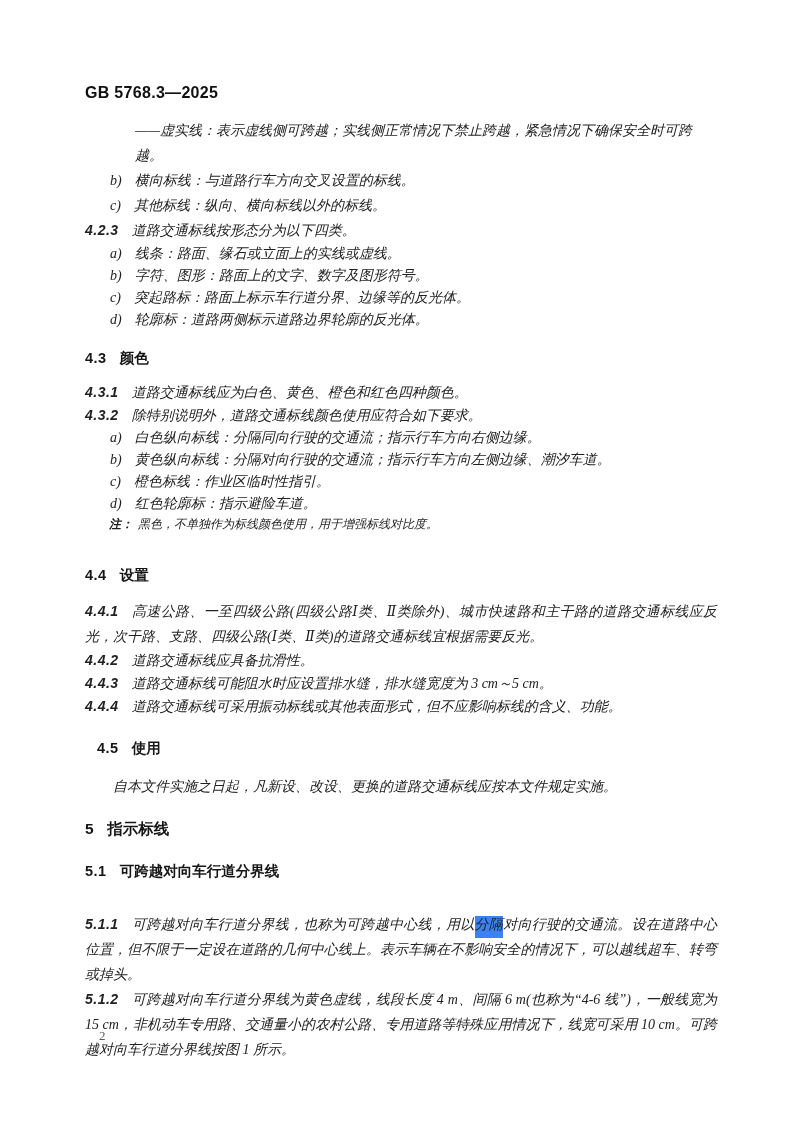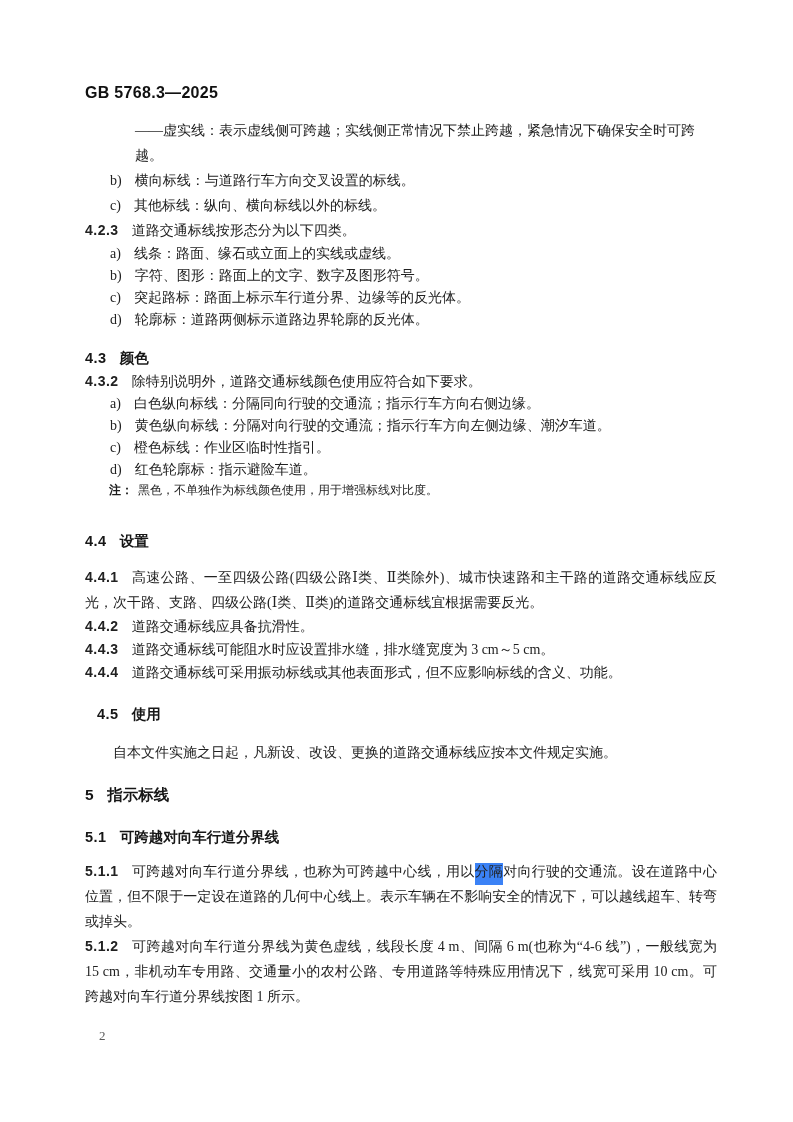--- a/index.html
+++ b/index.html
@@ -14,41 +14,41 @@
   }
   .doc-number{
     position:absolute;left:85px;top:84px;
     font-family:"Liberation Sans","DejaVu Sans",sans-serif;
     font-weight:700;font-size:16px;letter-spacing:.3px;color:#111;
   }
   .content{
     position:absolute;left:85px;top:118px;width:632px;
     font-size:14px;
   }
-  .content p{margin:0;}
+  .content p{margin:0;font-style:italic;}
   .tight{line-height:22px;}
   .para{line-height:25px;text-align:justify;}
   .dash-line{padding-left:50px;margin-top:14px;line-height:25px;}
   .hang{padding-left:25px;line-height:25px;}
   .hang-s{padding-left:25px;line-height:22px;}
   .cnum{
     font-family:"Liberation Sans","DejaVu Sans",sans-serif;
     font-weight:700;letter-spacing:.5px;margin-right:13px;white-space:nowrap;
   }
   .label{margin-right:13px;}
   .sec-heading{
     font-family:"Liberation Sans","DejaVu Sans",sans-serif;
     font-weight:700;font-size:14.5px;line-height:20px;
     margin:0;color:#161616;
   }
-  .h43{margin:17px 0 2px;}
+  .h43{margin:17px 0 13px;}
   .h44{margin:32px 0 14px;}
   .h45{margin:20px 12px 16px;}
   .h5{font-size:15.5px;margin:20px 0 22px;}
-  .h51{margin:0 0 12px;}
+  .h51{margin:0 0 31px;}
   .note{
     font-size:12px;line-height:18px;padding-left:24px;
     margin:4px 0 8px;color:#1d1d1d;text-align:justify;
   }
   .note .note-label{
     font-family:"Liberation Sans","DejaVu Sans",sans-serif;
     font-weight:700;margin-right:5px;
   }
   .indent2{text-indent:28px;}
   .mt2{margin-top:2px;}
@@ -91,20 +91,23 @@
     <p class="hang-s">
       <span class="label">c)</span><span>突起路标：路面上标示车行道分界、边缘等的反光体。</span>
     </p>
     <p class="hang-s">
       <span class="label">d)</span><span>轮廓标：道路两侧标示道路边界轮廓的反光体。</span>
     </p>
 
     <h3 class="sec-heading h43">
       <span class="cnum">4.3</span><span>颜色</span>
     </h3>
+    <p class="tight">
+      <span class="cnum">4.3.1</span><span>道路交通标线应为白色、黄色、橙色和红色四种颜色。</span>
+    </p>
     <p class="tight">
       <span class="cnum">4.3.2</span><span>除特别说明外，道路交通标线颜色使用应符合如下要求。</span>
     </p>
     <p class="hang-s">
       <span class="label">a)</span><span>白色纵向标线：分隔同向行驶的交通流；指示行车方向右侧边缘。</span>
     </p>
     <p class="hang-s">
       <span class="label">b)</span><span>黄色纵向标线：分隔对向行驶的交通流；指示行车方向左侧边缘、潮汐车道。</span>
     </p>
     <p class="hang-s">

